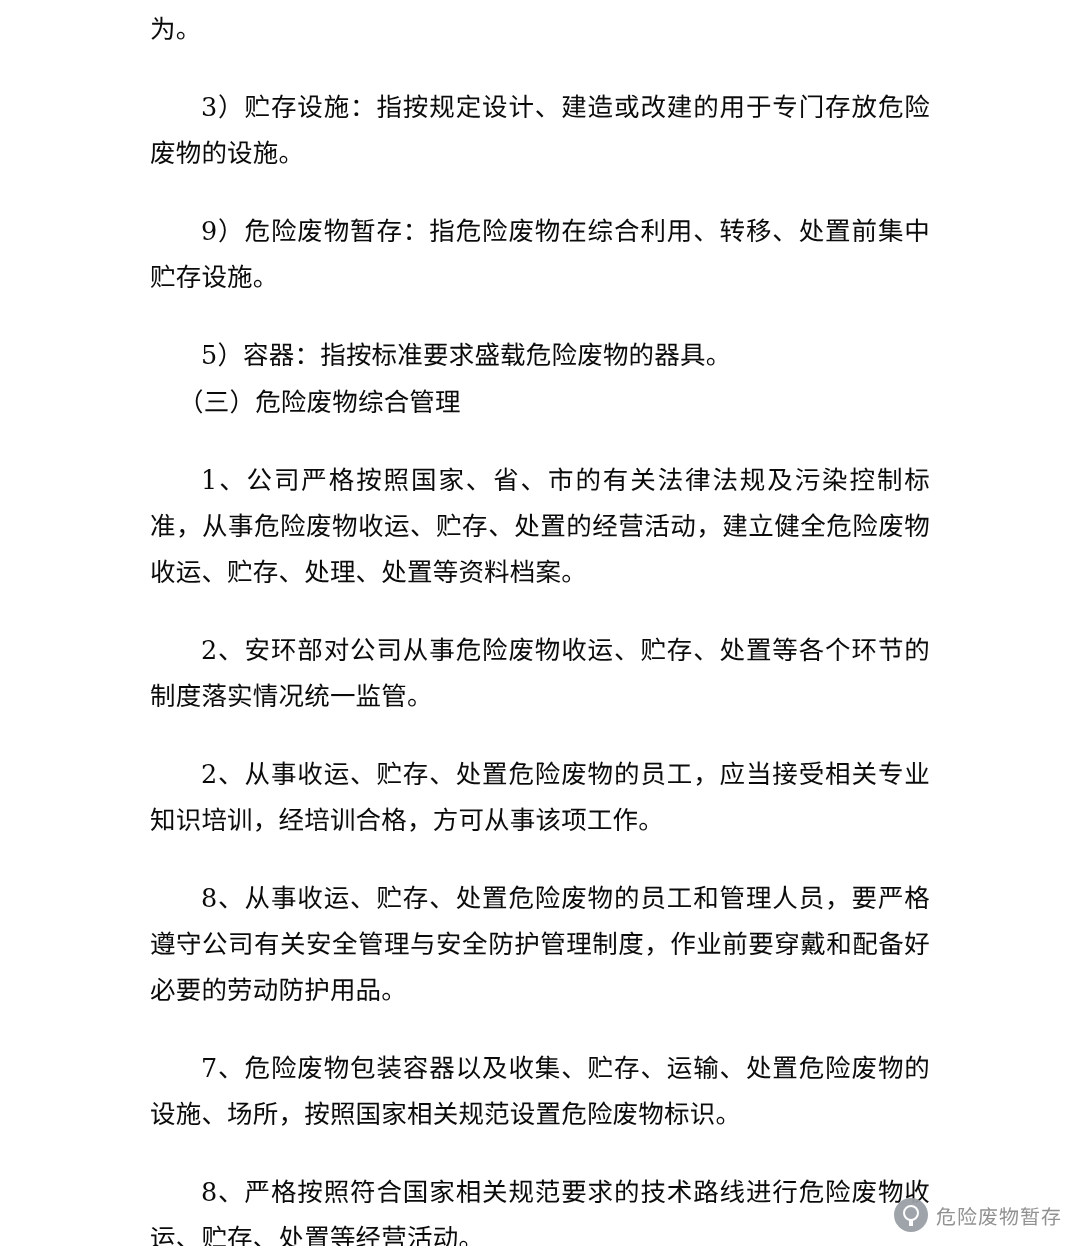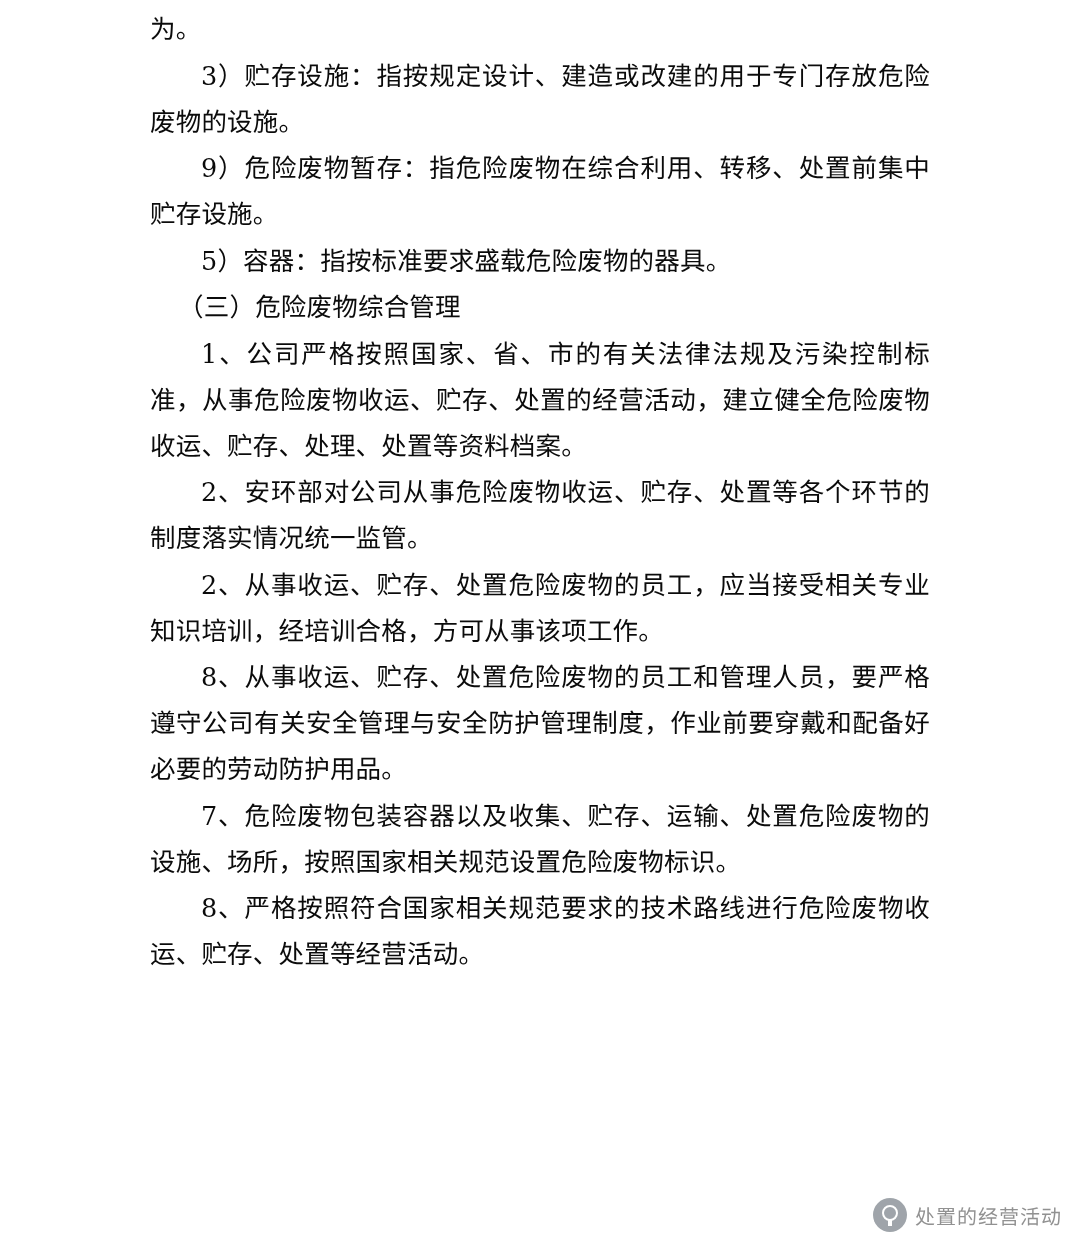--- a/index.html
+++ b/index.html
@@ -29,20 +29,21 @@
     font-size: 25.5px;
     line-height: 46px;
     text-align: justify;
     text-justify: inter-ideograph;
     margin: 0 0 0.5px 0;
     letter-spacing: 0.2px;
     white-space: pre-wrap;
   }
   .indent2 {
     text-indent: 2em;
+    margin-top: 32px;
   }
   .indent1 {
     text-indent: 1.1em;
   }
   .noindent {
     text-indent: 0;
   }
   .watermark {
     position: absolute;
     right: 18px;
@@ -101,15 +102,15 @@
       <p class="para indent2">1、公司严格按照国家、省、市的有关法律法规及污染控制标准，从事危险废物收运、贮存、处置的经营活动，建立健全危险废物收运、贮存、处理、处置等资料档案。</p>
       <p class="para indent2">2、安环部对公司从事危险废物收运、贮存、处置等各个环节的制度落实情况统一监管。</p>
       <p class="para indent2">2、从事收运、贮存、处置危险废物的员工，应当接受相关专业知识培训，经培训合格，方可从事该项工作。</p>
       <p class="para indent2">8、从事收运、贮存、处置危险废物的员工和管理人员，要严格遵守公司有关安全管理与安全防护管理制度，作业前要穿戴和配备好必要的劳动防护用品。</p>
       <p class="para indent2">7、危险废物包装容器以及收集、贮存、运输、处置危险废物的设施、场所，按照国家相关规范设置危险废物标识。</p>
       <p class="para indent2">8、严格按照符合国家相关规范要求的技术路线进行危险废物收运、贮存、处置等经营活动。</p>
     </div>
 
   <div class="watermark">
     <div class="wm-logo"></div>
-    <div class="wm-text">处置的经营活动</div>
+    <div class="wm-text">危险废物暂存</div>
   </div>
 </div>
 
 </body></html>

